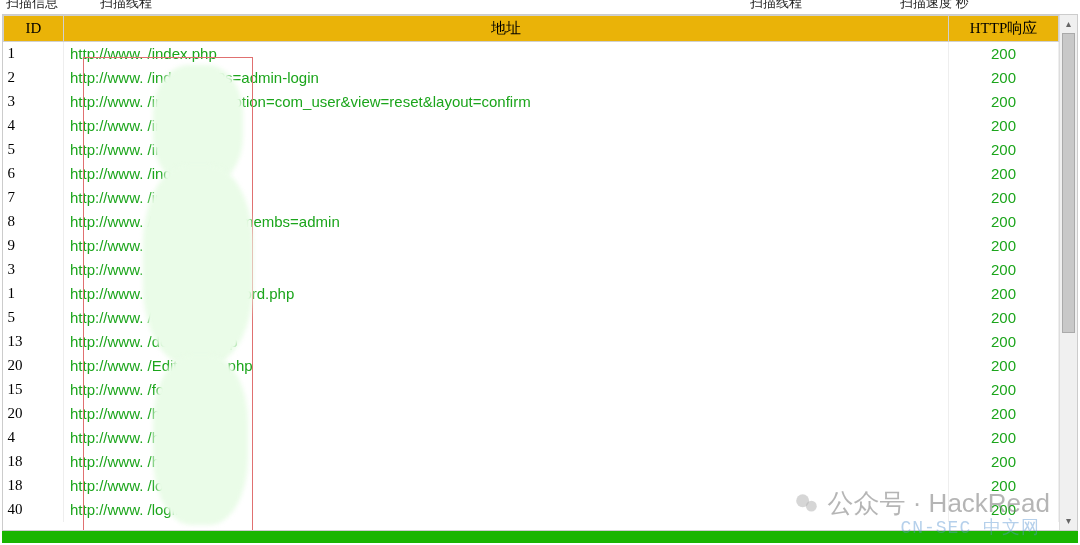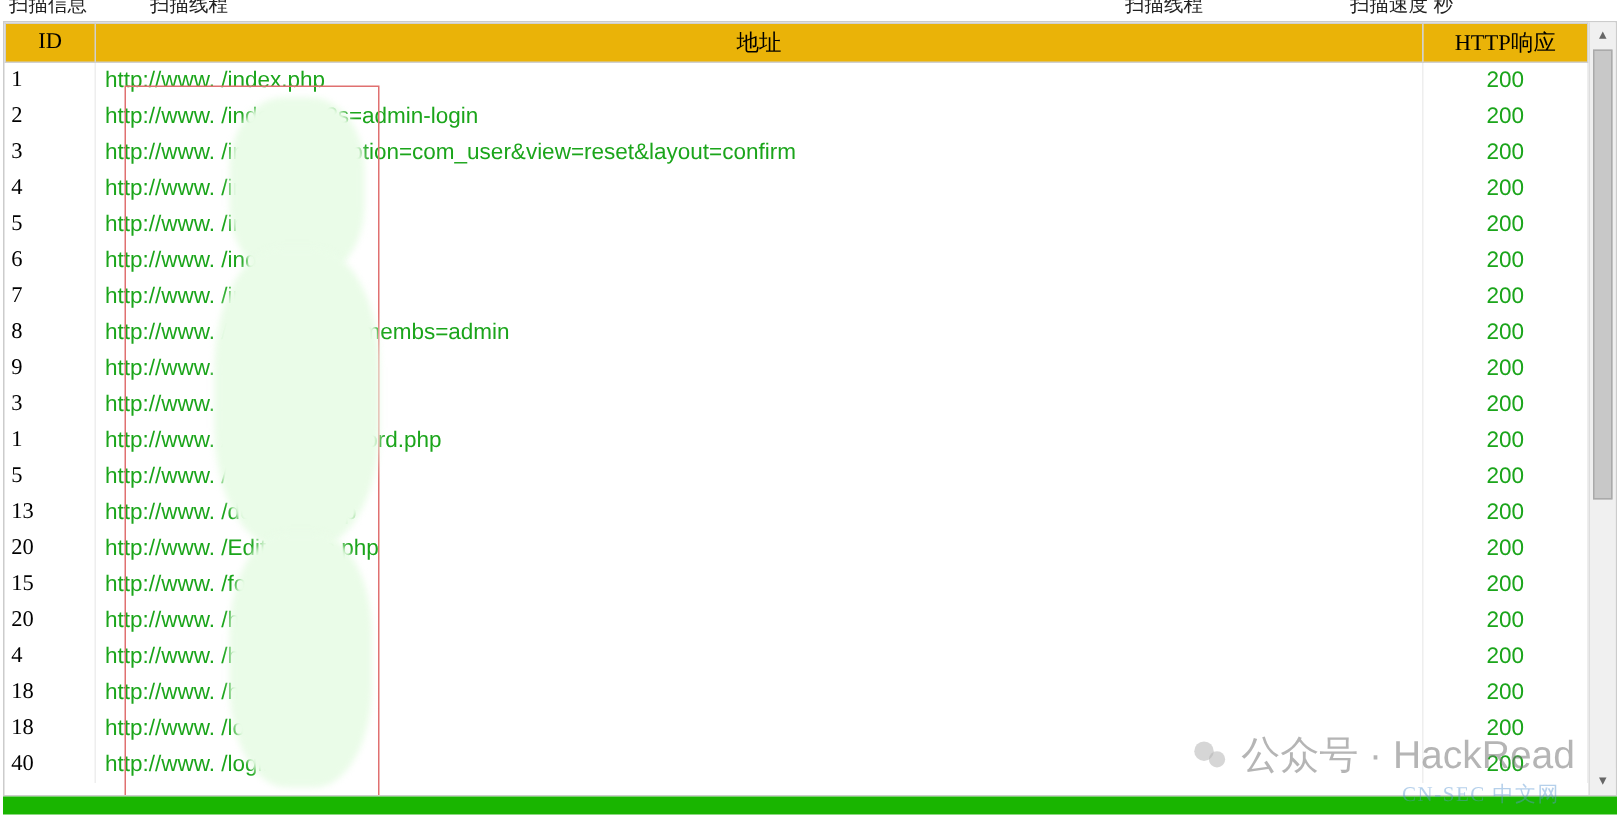--- a/index.html
+++ b/index.html
@@ -125,22 +125,22 @@
     display: flex;
     align-items: center;
     gap: 8px;
     pointer-events: none;
   }
   .watermark svg { opacity: 0.55; }
   .watermark-sub {
     position: absolute;
     right: 40px;
     bottom: 6px;
-    font-family: Liberation Serif, serif;
-    font-size: 14px;
+    font-family: Liberation Mono, monospace;
+    font-size: 18px;
     color: rgba(90,150,210,0.45);
     letter-spacing: 1px;
     pointer-events: none;
   }
 </style>
 </head>
 <body>
 
 <div class="top-fragments">
   <span style="left:6px">扫描信息</span>

